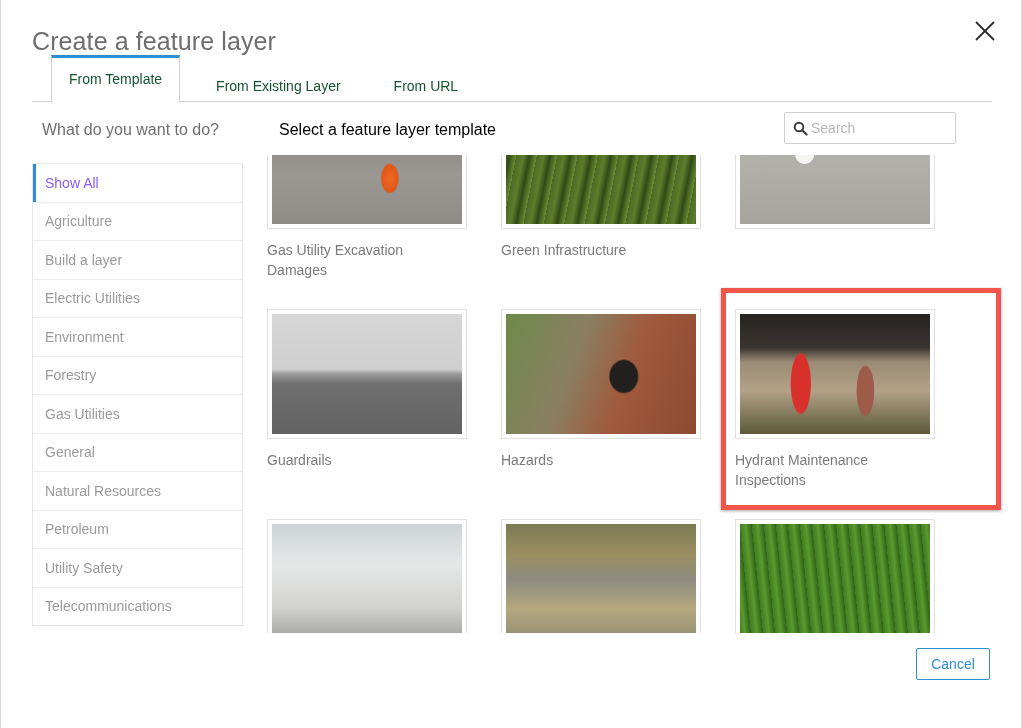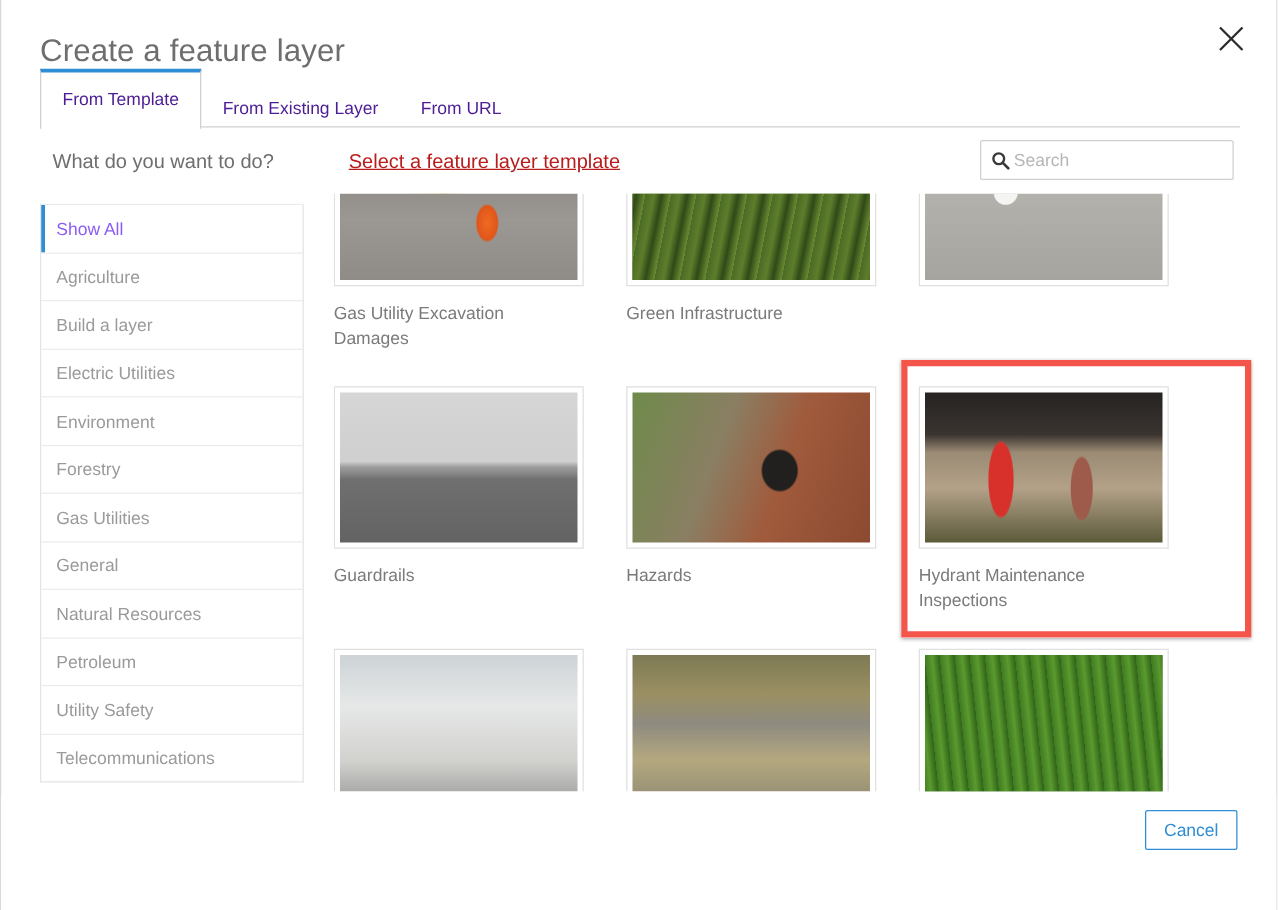--- a/index.html
+++ b/index.html
@@ -47,28 +47,29 @@
     width: 960px; height: 32px;
   }
   .tabbar-rule {
     position: absolute;
     left: 0; bottom: 0; width: 960px;
     height: 1px; background: #cfcfcf;
   }
   .tabs { position: absolute; left: 0; bottom: 0; display: flex; }
   .tab {
     font-size: 14px;
-    color: #4c1d95;
+    color: #14532d;
     background: transparent;
     border: none;
     padding: 23px 17px 8px 17px;
     cursor: pointer;
     position: relative;
     white-space: nowrap;
     line-height: 16px;
+    margin-left: 19px;
   }
   .tab.active {
     background: #ffffff;
     border-left: 1px solid #cfcfcf;
     border-right: 1px solid #cfcfcf;
     border-top: 3px solid #2f8dd4;
     padding-top: 5px;
     z-index: 2;
     margin-bottom: -1px;
     padding-bottom: 9px;
@@ -77,30 +78,29 @@
   
   .sec-left {
     position: absolute;
     left: 41px; top: 121px;
     font-size: 16px; color: #6e6e6e;
     white-space: nowrap;
   }
   .sec-right {
     position: absolute;
     left: 278px; top: 121px;
-    font-size: 16px; color: #b91c1c;
+    font-size: 16px; color: #000000;
     white-space: nowrap;
-    text-decoration: underline;
   }
 
   
   .search-wrap {
     position: absolute;
     left: 783px; top: 112px;
-    width: 203px; height: 32px;
+    width: 172px; height: 32px;
     border: 1px solid #cfcfcf;
     border-radius: 2px;
     background: #fff;
     display: flex; align-items: center;
   }
   .search-icon { margin-left: 8px; display: flex; align-items: center; }
   .search-input {
     flex: 1;
     border: none; outline: none;
     font-family: "Liberation Sans", sans-serif;

